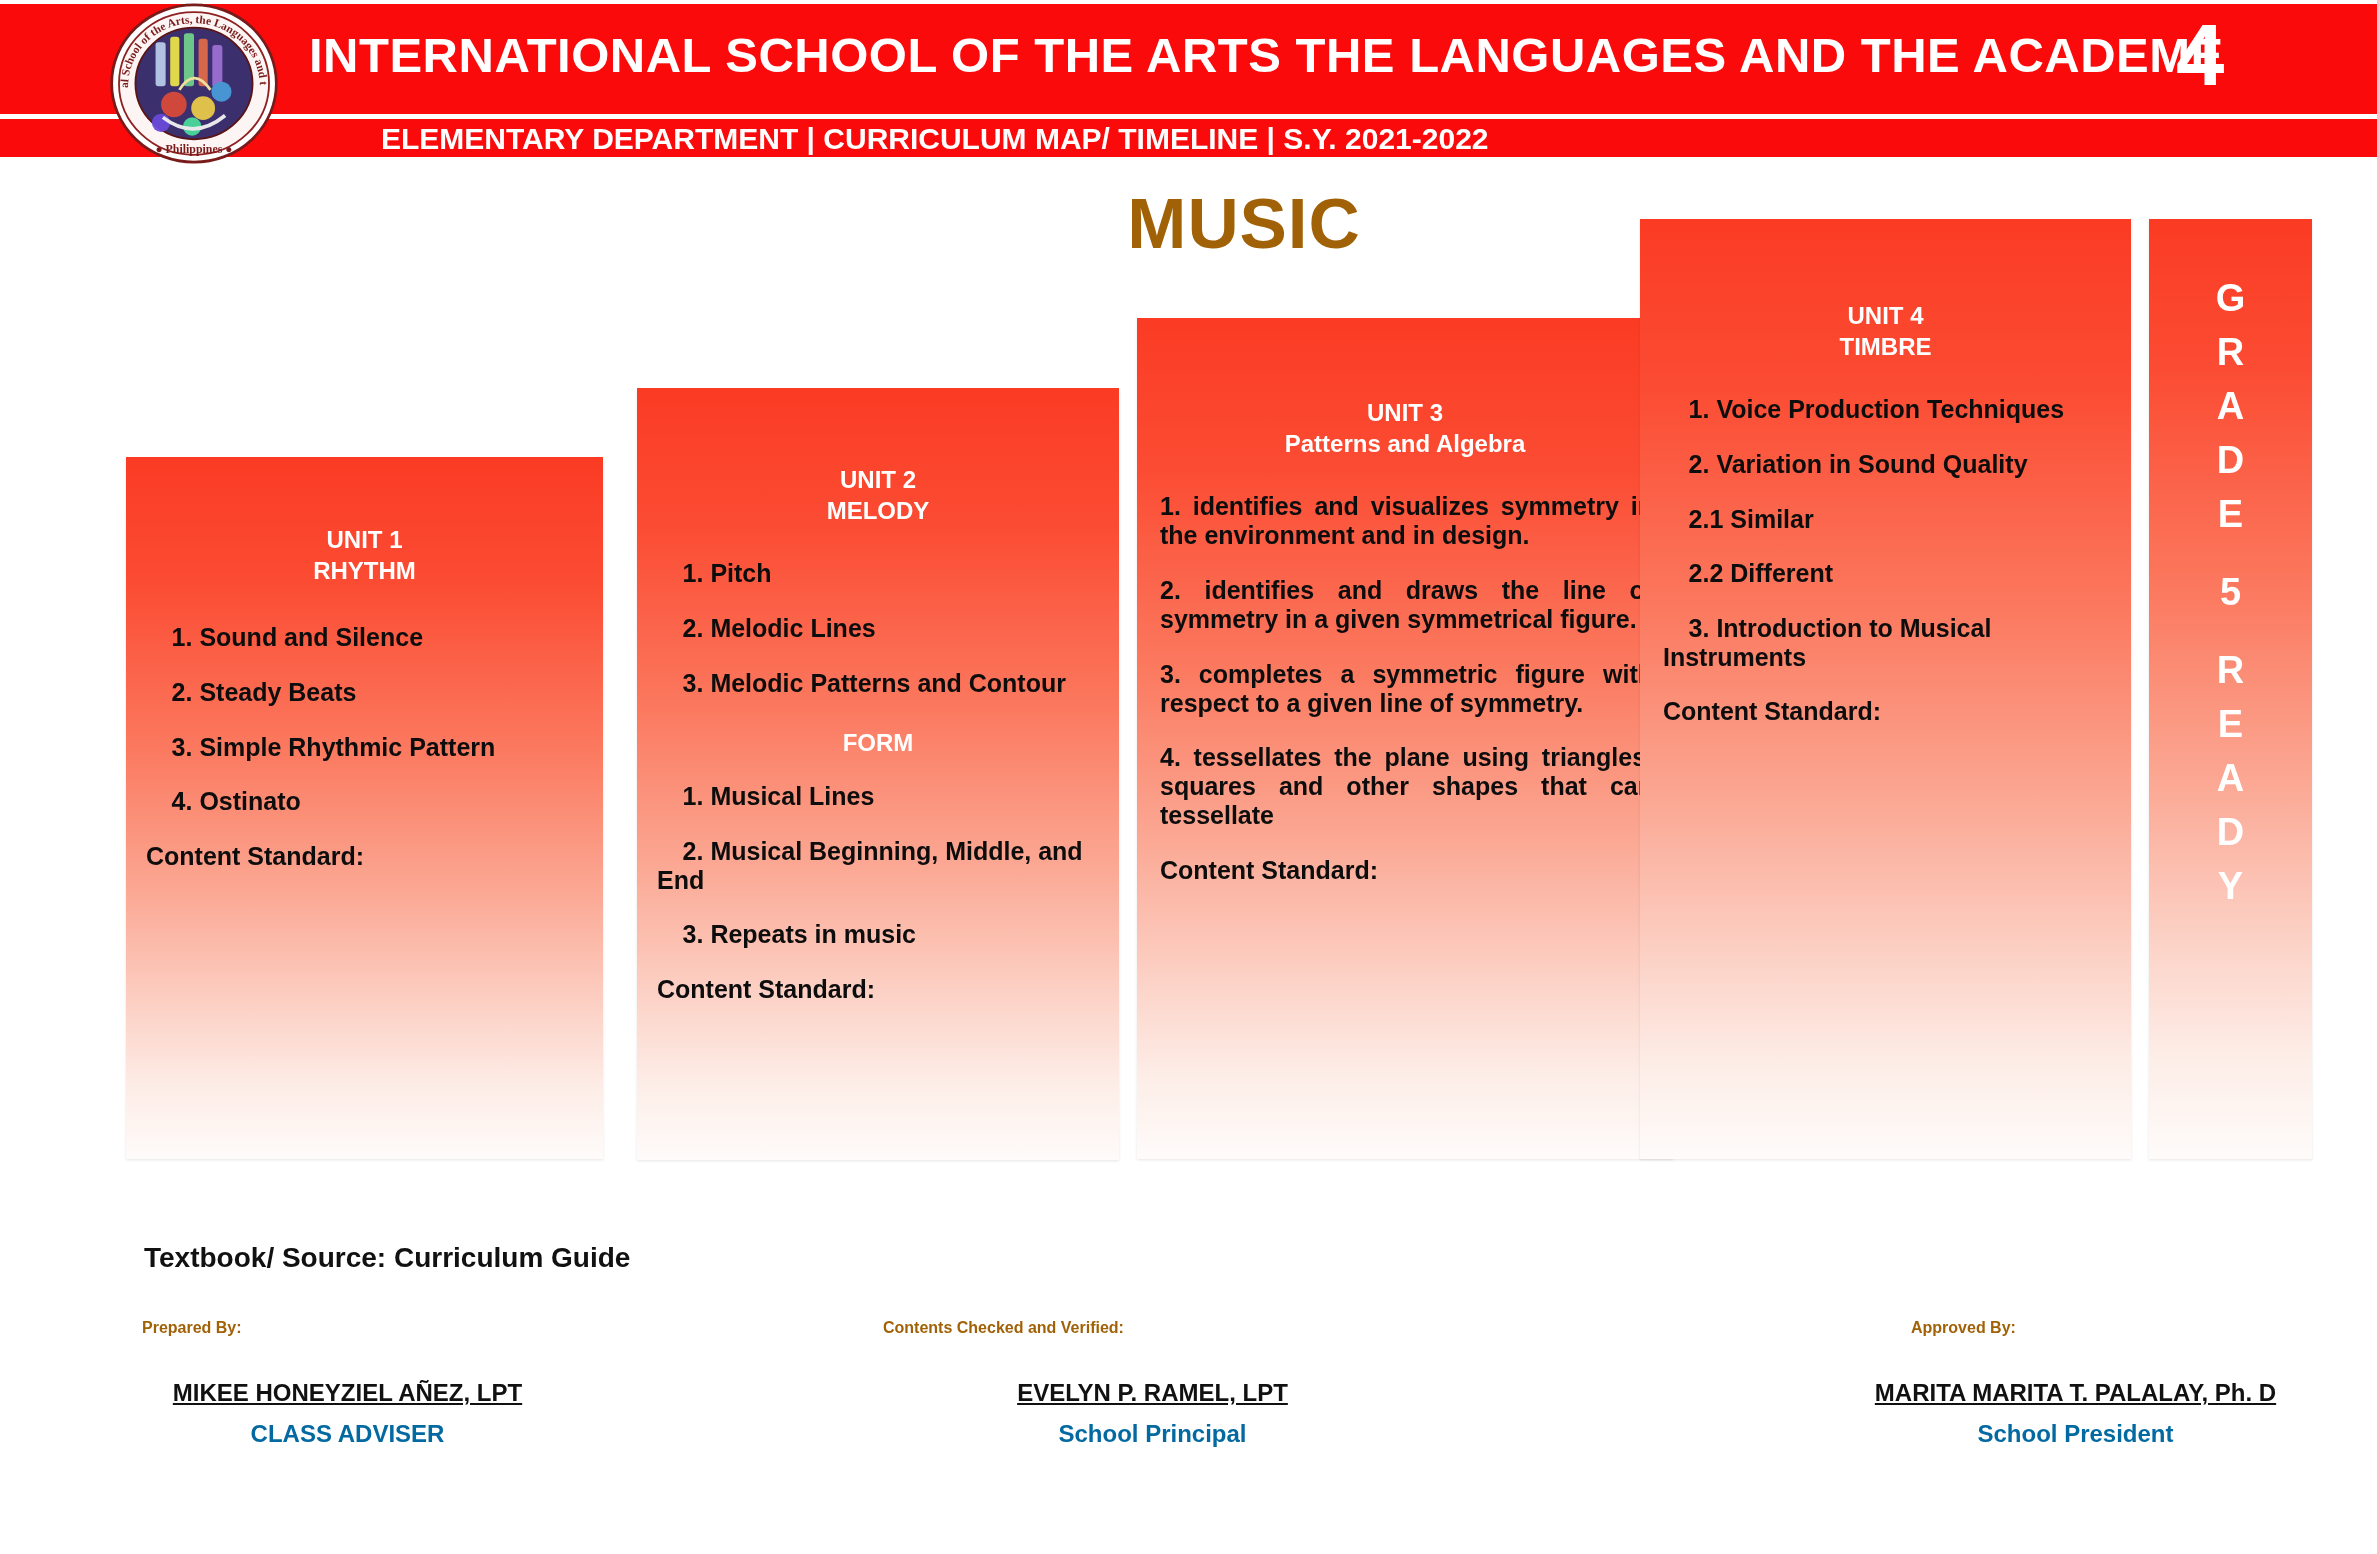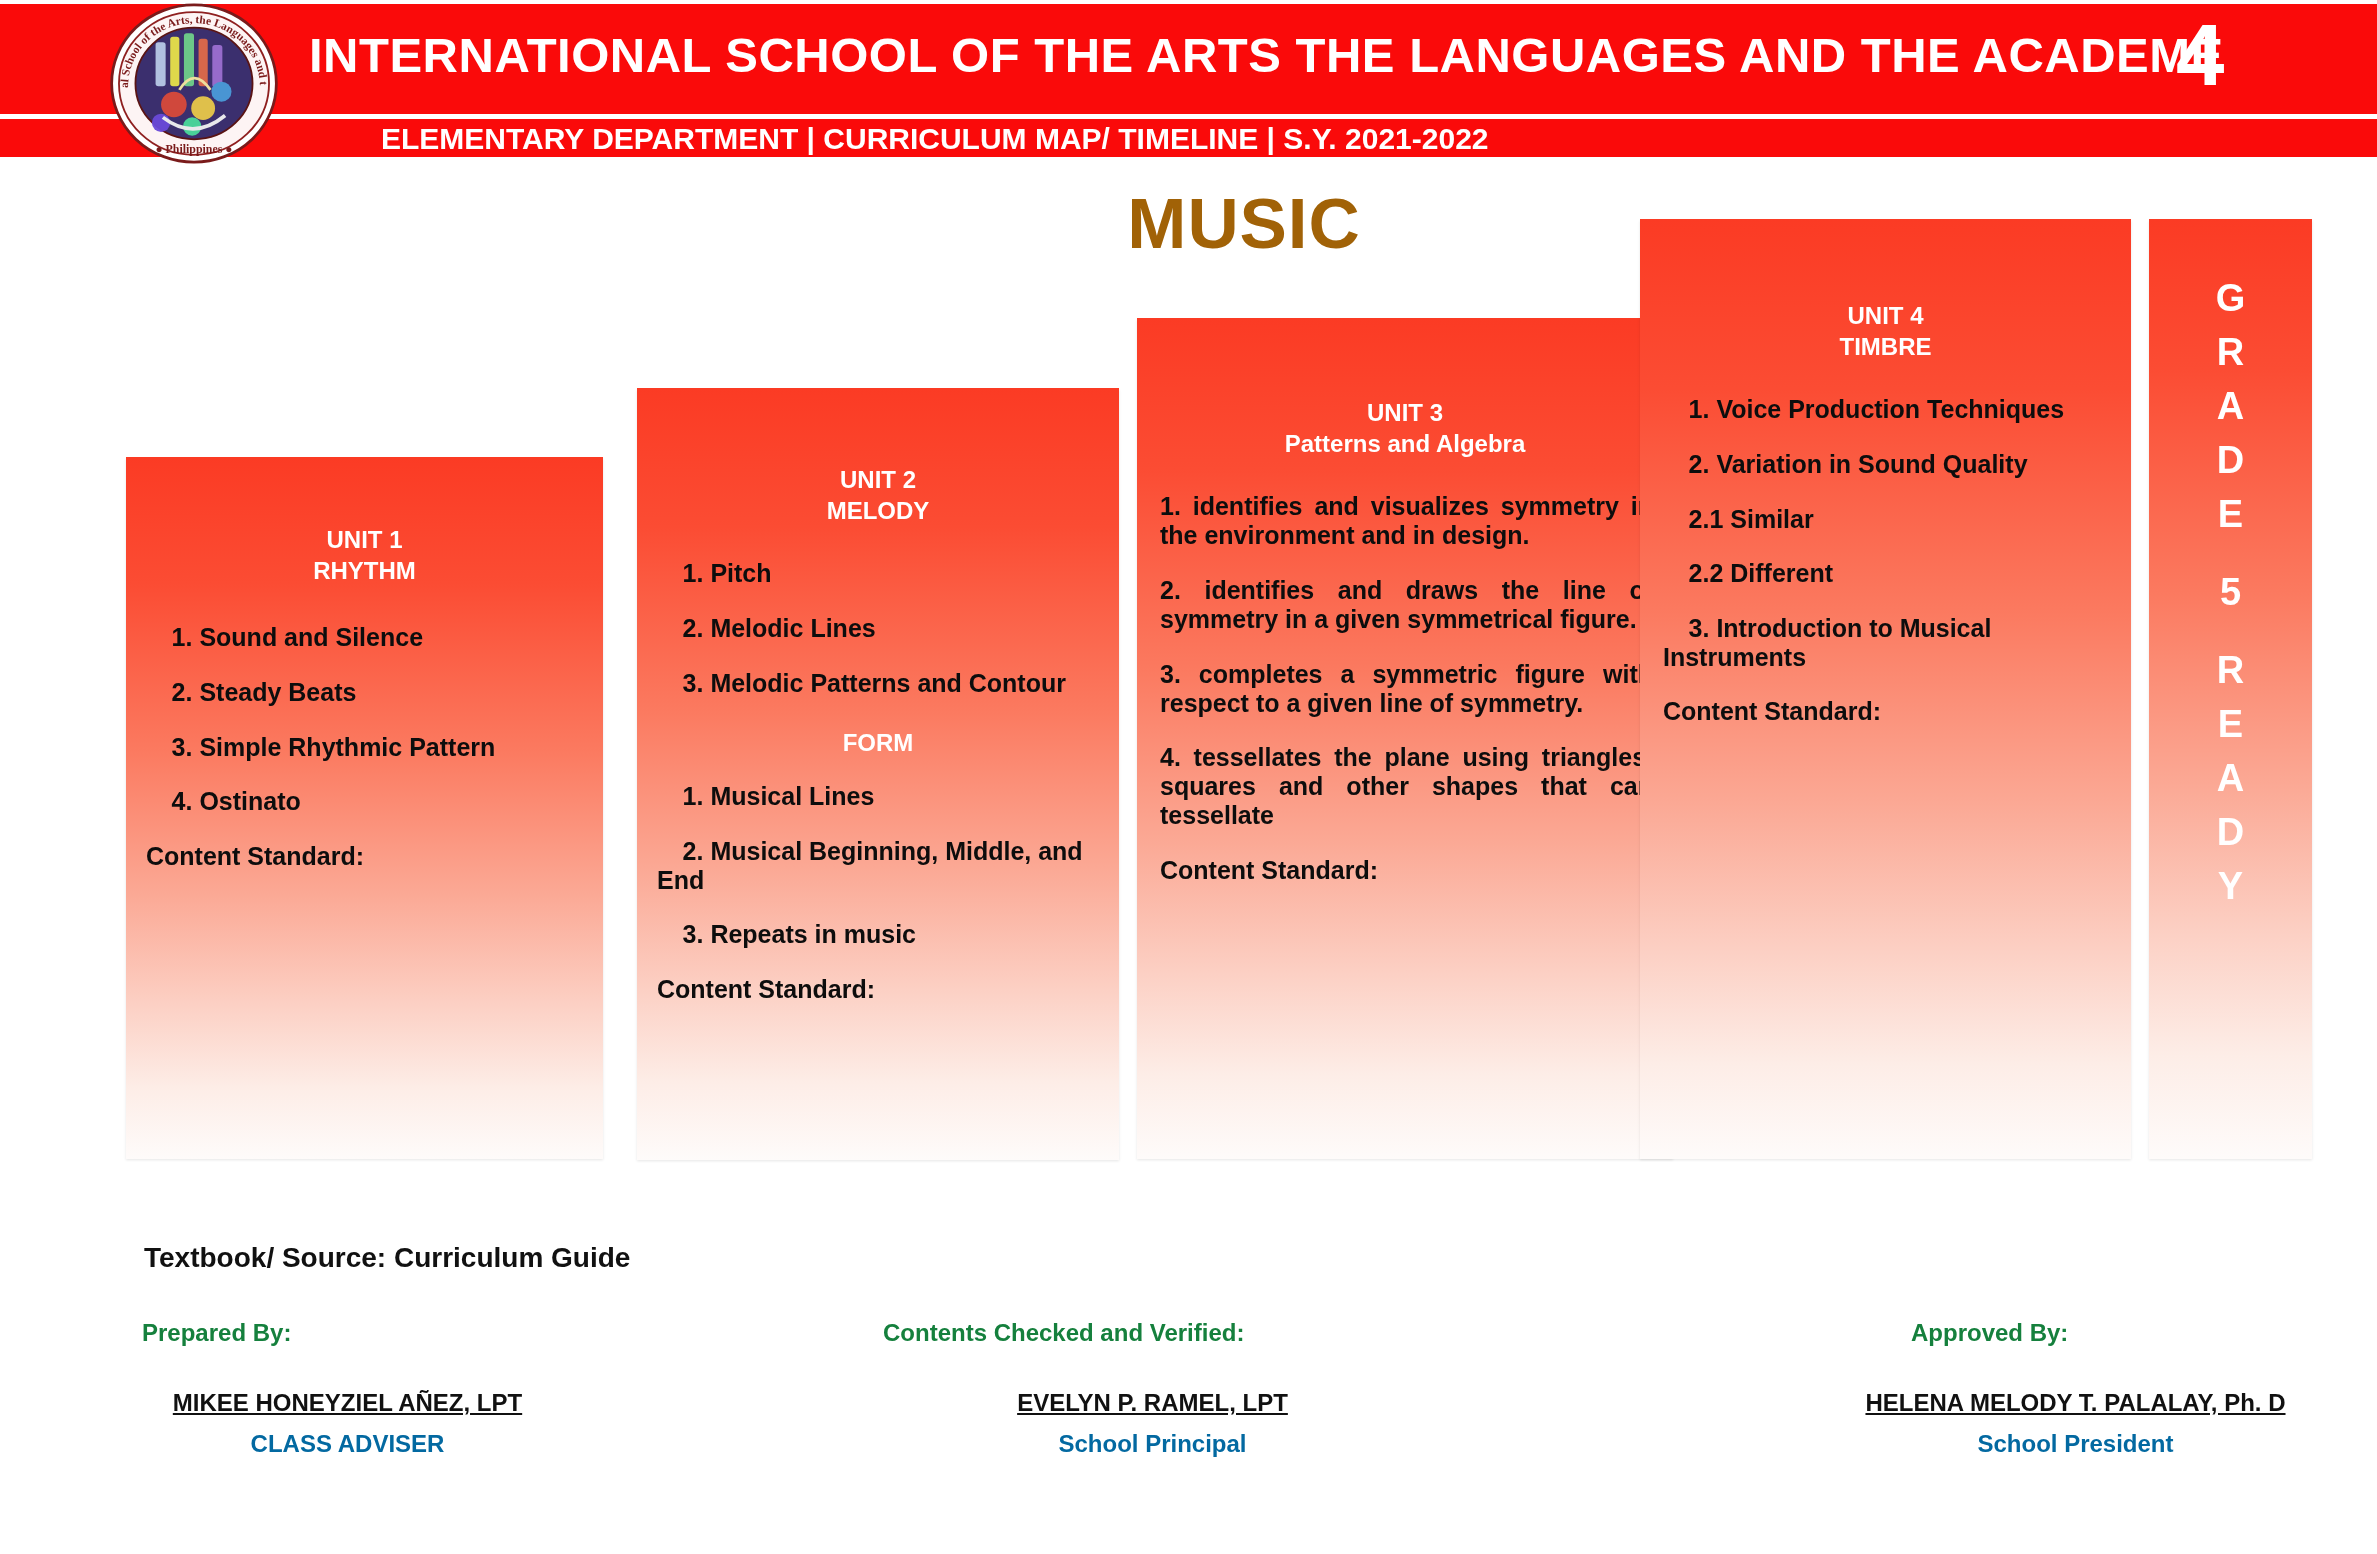--- a/index.html
+++ b/index.html
@@ -162,23 +162,23 @@
     color: #111111;
   }
   .sig-block {
     position: absolute;
     top: 1319px;
     width: 585px;
     text-align: center;
   }
   .sig-label {
     display: block;
-    font-size: 24px;
-    font-weight: bold;
-    color: #15803d;
+    font-size: 16px;
+    font-weight: bold;
+    color: #a16207;
     text-align: left;
     margin-bottom: 42px;
   }
   .sig-name {
     display: block;
     font-size: 24px;
     font-weight: bold;
     color: #111111;
     text-decoration: underline;
     margin-bottom: 12.8px;
@@ -322,16 +322,16 @@
 </div>
 
 <div class="sig-block" id="sig-checked">
   <span class="sig-label">Contents Checked and Verified:</span>
   <span class="sig-name">EVELYN P. RAMEL, LPT</span>
   <span class="sig-role">School Principal</span>
 </div>
 
 <div class="sig-block" id="sig-approved">
   <span class="sig-label">Approved By:</span>
-  <span class="sig-name">HELENA MELODY T. PALALAY, Ph. D</span>
+  <span class="sig-name">MARITA MARITA T. PALALAY, Ph. D</span>
   <span class="sig-role">School President</span>
 </div>
 
 
 </body></html>

